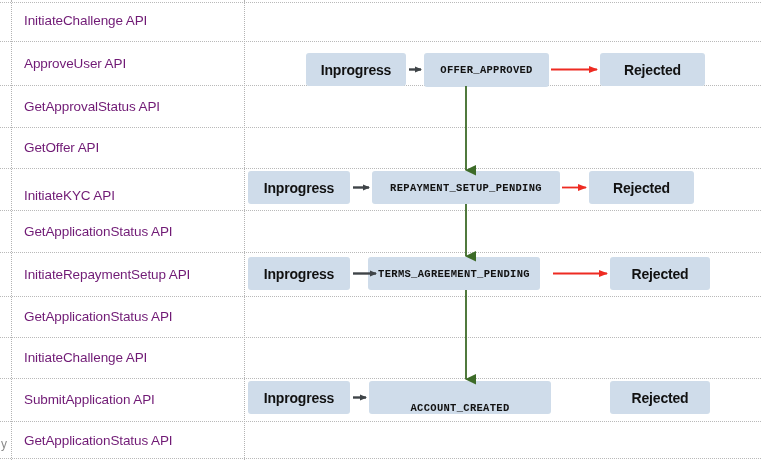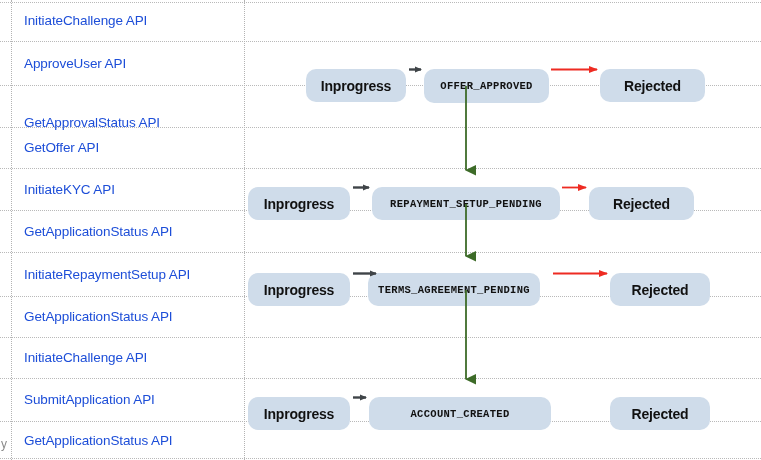--- a/index.html
+++ b/index.html
@@ -26,37 +26,36 @@
     box-sizing:border-box;
   }
   .api-cell{
     position:absolute;left:0;width:234px;
     display:flex;align-items:center;
     box-sizing:border-box;
     padding-left:12px;
   }
   .api-label{
     font-size:13.5px;
-    color:#1d4ed8;
+    color:#701a75;
     letter-spacing:-0.1px;
     white-space:nowrap;
     position:relative;
     line-height:17px;
   }
   .api-label.bold{font-weight:normal;}
 
   
   .node{
     position:absolute;
     background:#cfdcea;
-    border-radius:10px;
+    border-radius:3px;
     display:flex;align-items:center;justify-content:center;
     box-sizing:border-box;
     color:#111111;
-    margin-top:16px;
   }
   .node.plain{
     font-size:14px;font-weight:bold;letter-spacing:-0.2px;
   }
   .node.state{
     font-family:"Liberation Mono", monospace;
     font-size:10.5px;font-weight:bold;letter-spacing:.3px;
   }
 
   
@@ -91,27 +90,27 @@
     </div>
 
   <div class="api-col">
     <div id="api-cells">
         <div class="api-cell" style="top: 0px; height: 41px;">
           <div class="api-label">InitiateChallenge API</div>
         </div>
         <div class="api-cell" style="top: 41px; height: 44px;">
           <div class="api-label bold">ApproveUser API</div>
         </div>
-        <div class="api-cell" style="top: 101px; height: 42px;">
+        <div class="api-cell" style="top: 85px; height: 42px;">
           <div class="api-label">GetApprovalStatus API</div>
         </div>
         <div class="api-cell" style="top: 127px; height: 41px;">
           <div class="api-label">GetOffer API</div>
         </div>
-        <div class="api-cell" style="top: 168px; height: 42px;">
+        <div class="api-cell" style="top: 174px; height: 42px;">
           <div class="api-label bold">InitiateKYC API</div>
         </div>
         <div class="api-cell" style="top: 210px; height: 42px;">
           <div class="api-label">GetApplicationStatus API</div>
         </div>
         <div class="api-cell" style="top: 252px; height: 44px;">
           <div class="api-label bold">InitiateRepaymentSetup API</div>
         </div>
         <div class="api-cell" style="top: 296px; height: 41px;">
           <div class="api-label">GetApplicationStatus API</div>
@@ -152,21 +151,21 @@
       </div>
       <div class="node state" style="left: 368px; top: 257px; width: 172px; height: 33px;">
         <span>TERMS_AGREEMENT_PENDING</span>
       </div>
       <div class="node plain" style="left: 610px; top: 257px; width: 100px; height: 33px;">
         <span>Rejected</span>
       </div>
       <div class="node plain" style="left: 248px; top: 381px; width: 102px; height: 33px;">
         <span>Inprogress</span>
       </div>
-      <div class="node state" style="left: 369px; top: 381px; width: 182px; height: 33px;">
+      <div class="node state" style="left: 369px; top: 381px; width: 182px; height: 33px; align-items: flex-end;">
         <span>ACCOUNT_CREATED</span>
       </div>
       <div class="node plain" style="left: 610px; top: 381px; width: 100px; height: 33px;">
         <span>Rejected</span>
       </div>
     </div>
 
   <svg class="arrow-svg" viewBox="0 0 761 460" xmlns="http://www.w3.org/2000/svg">
     <defs>
       <marker id="mk-gray" markerWidth="7" markerHeight="7" refX="6" refY="3.5" orient="auto" markerUnits="userSpaceOnUse">

